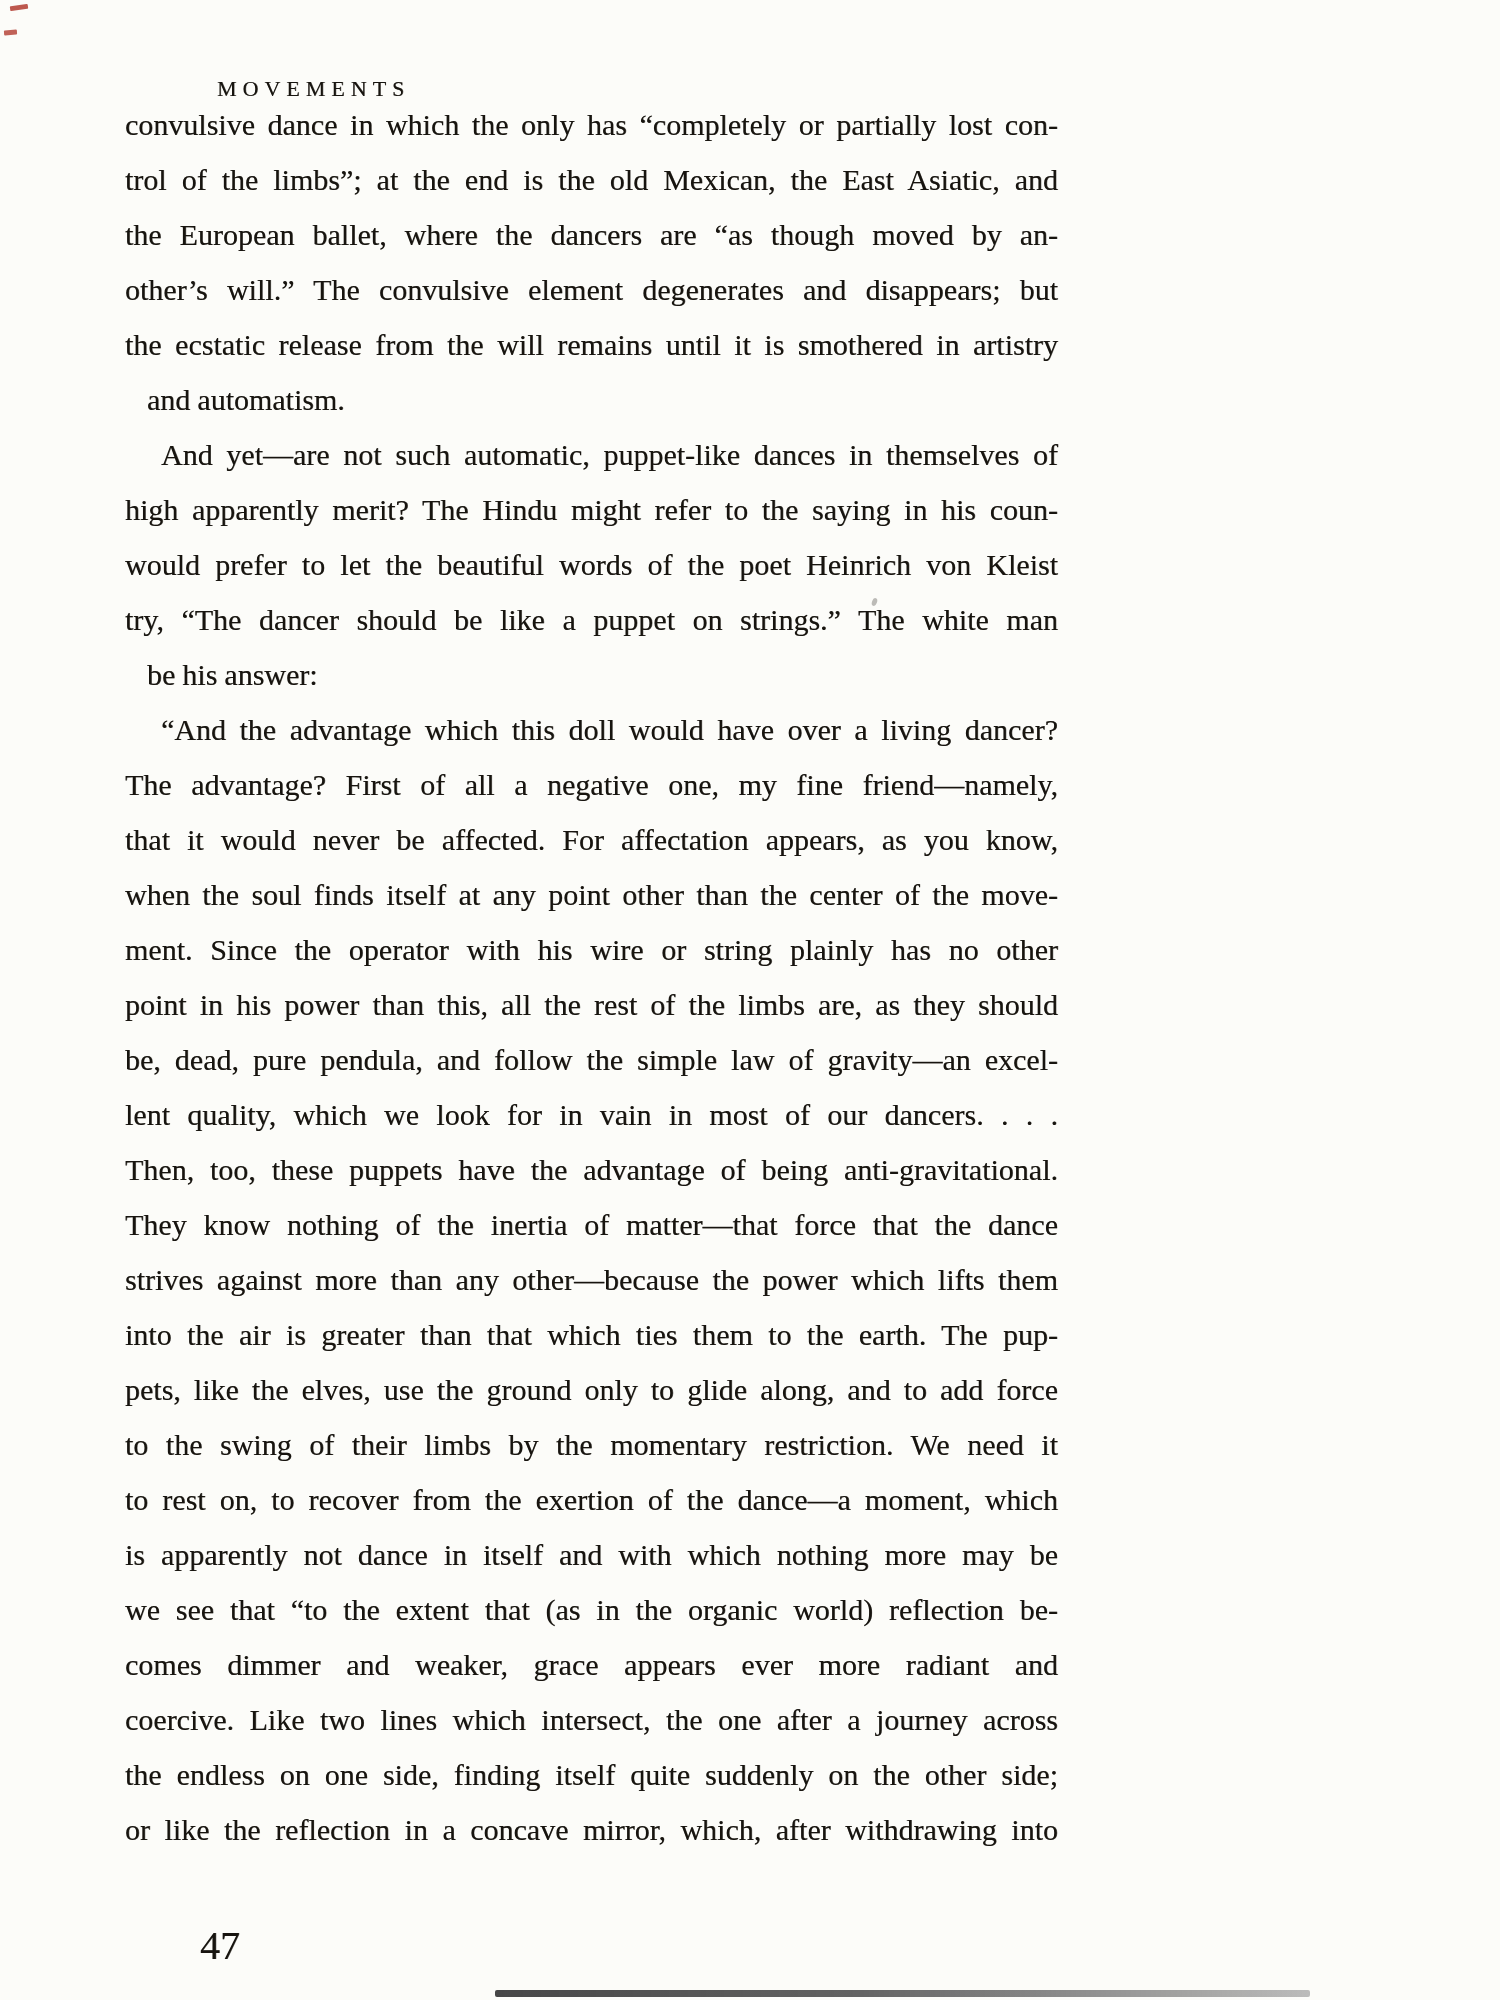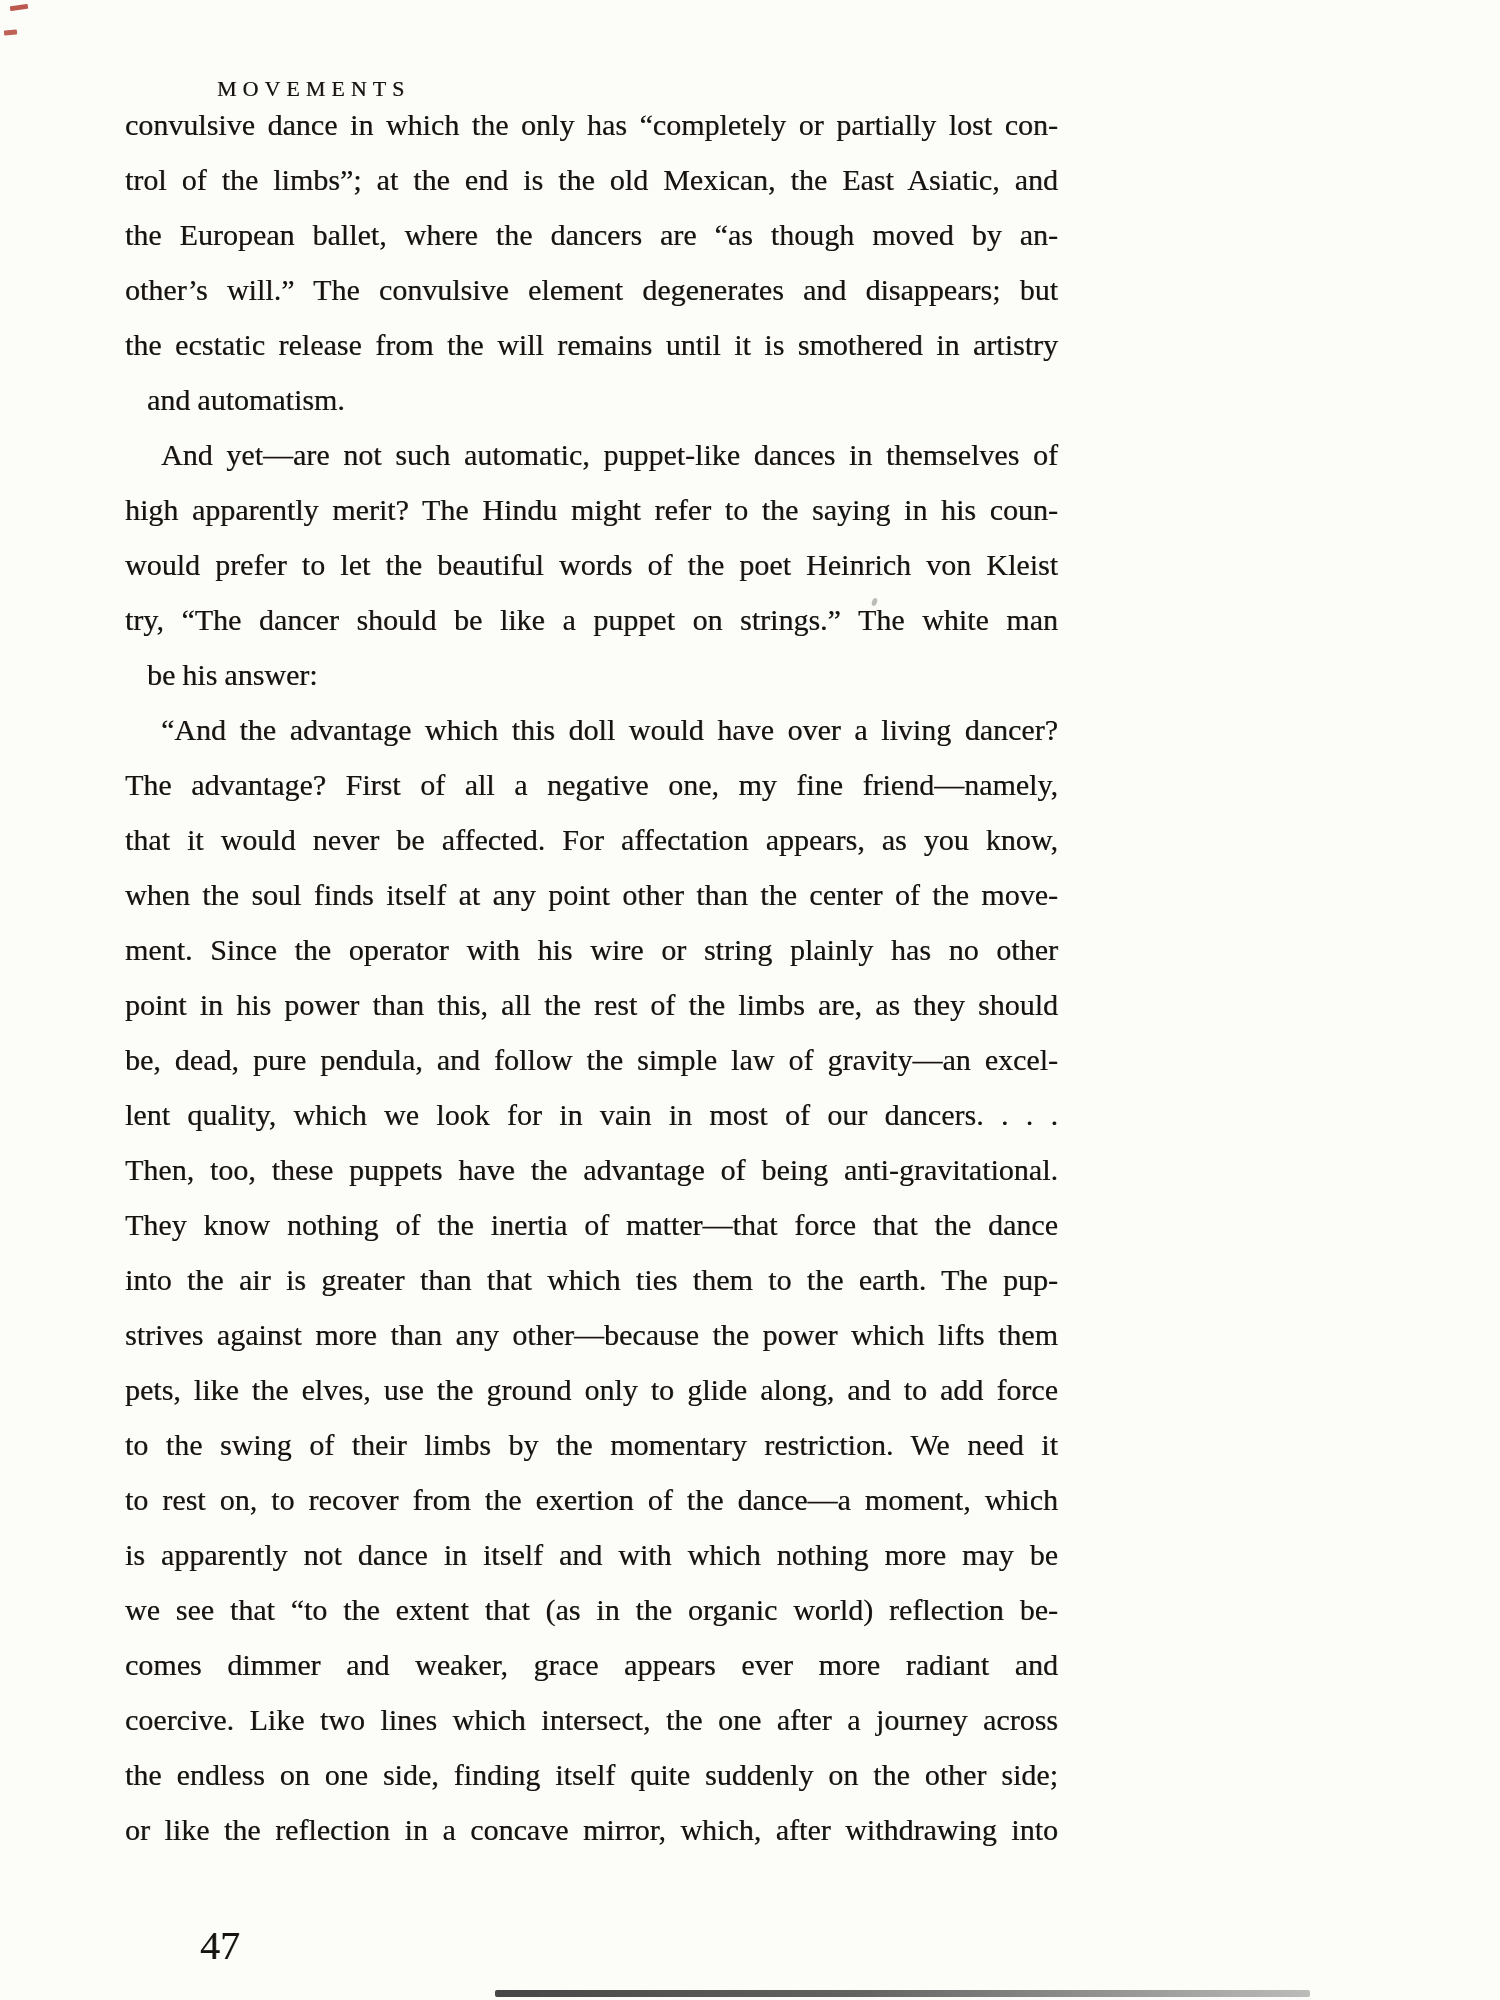--- a/index.html
+++ b/index.html
@@ -94,22 +94,22 @@
   <div class="ln ind">“And the advantage which this doll would have over a living dancer?</div>
   <div class="ln">The advantage? First of all a negative one, my fine friend—namely,</div>
   <div class="ln">that it would never be affected. For affectation appears, as you know,</div>
   <div class="ln">when the soul finds itself at any point other than the center of the move-</div>
   <div class="ln">ment. Since the operator with his wire or string plainly has no other</div>
   <div class="ln">point in his power than this, all the rest of the limbs are, as they should</div>
   <div class="ln">be, dead, pure pendula, and follow the simple law of gravity—an excel-</div>
   <div class="ln">lent quality, which we look for in vain in most of our dancers. . . .</div>
   <div class="ln">Then, too, these puppets have the advantage of being anti-gravitational.</div>
   <div class="ln">They know nothing of the inertia of matter—that force that the dance</div>
+  <div class="ln">strives against more than any other—because the power which lifts them</div>
   <div class="ln">into the air is greater than that which ties them to the earth. The pup-</div>
-  <div class="ln">strives against more than any other—because the power which lifts them</div>
   <div class="ln">pets, like the elves, use the ground only to glide along, and to add force</div>
   <div class="ln">to the swing of their limbs by the momentary restriction. We need it</div>
   <div class="ln">to rest on, to recover from the exertion of the dance—a moment, which</div>
   <div class="ln">is apparently not dance in itself and with which nothing more may be</div>
   <div class="ln">we see that “to the extent that (as in the organic world) reflection be-</div>
   <div class="ln">comes dimmer and weaker, grace appears ever more radiant and</div>
   <div class="ln">coercive. Like two lines which intersect, the one after a journey across</div>
   <div class="ln">the endless on one side, finding itself quite suddenly on the other side;</div>
   <div class="ln">or like the reflection in a concave mirror, which, after withdrawing into</div>
 </div>

